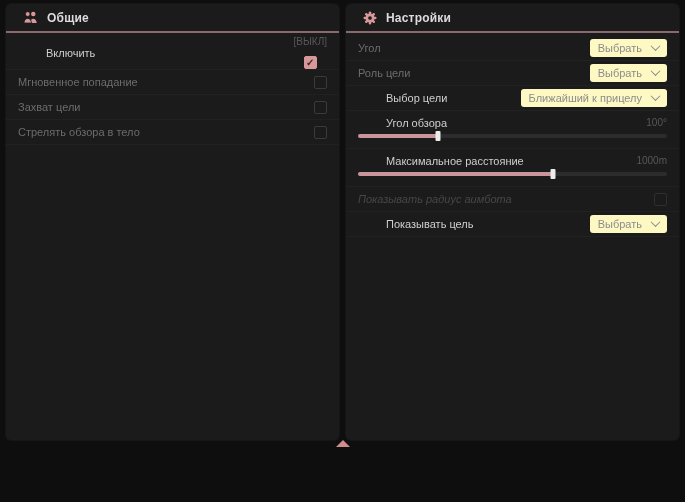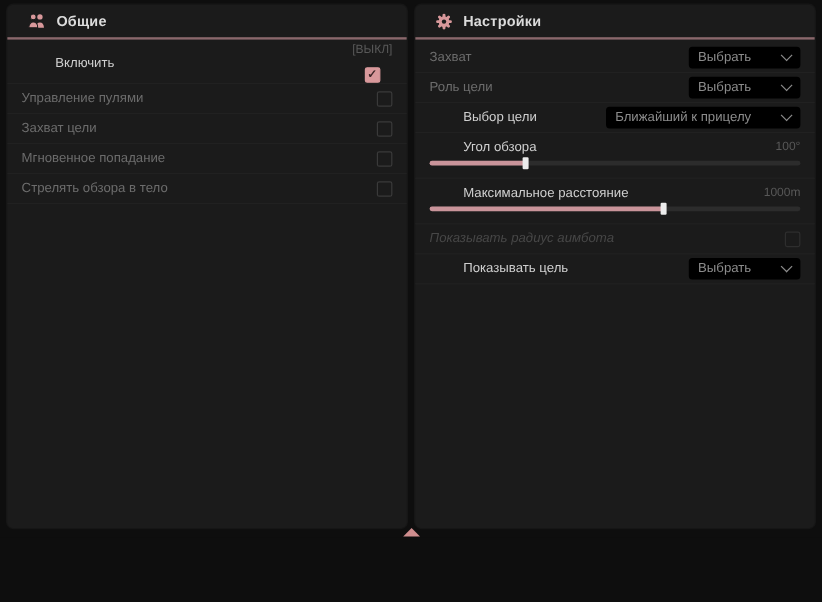--- a/index.html
+++ b/index.html
@@ -21,21 +21,21 @@
   .tone-bright .lbl{color:#cfcfcf;padding-left:28px;}
   .tone-dim .lbl{color:#6c6c6c;}
   .tone-disabled .lbl{color:#474747;font-style:italic;}
   .right{display:flex;align-items:center;gap:9px;flex-direction:column;}
   .state{color:#585858;font-size:10px;}
   .cb{width:13px;height:13px;box-sizing:border-box;border:1px solid #3a3a3a;
       border-radius:2px;display:flex;align-items:center;justify-content:center;flex:0 0 auto;}
   .cb.on{background:#d8989b;border-color:#d8989b;}
   .tone-disabled .cb{border-color:#2e2e2e;}
   .mark{color:#3e2628;font-size:10px;font-weight:700;line-height:1;}
-  .dropdown{display:flex;align-items:center;gap:26px;background:#000000;
+  .dropdown{display:flex;align-items:center;gap:10px;background:#fef9c3;
             border-radius:3px;padding:3px 8px;}
   .dval{color:#8c8c8c;font-size:11px;white-space:nowrap;}
   .chev{width:6px;height:6px;border-right:1.6px solid #8c8c8c;border-bottom:1.6px solid #8c8c8c;
         transform:rotate(45deg) translate(-1px,-1px);margin-top:-2px;}
   .row.slider{display:block;padding:4px 12px 9px;}
   .line{display:flex;justify-content:space-between;align-items:center;height:15px;}
   .val{color:#585858;font-size:10px;}
   .track{position:relative;height:4px;background:#2c2c2c;border-radius:2px;margin-top:4px;}
   .fill{position:absolute;left:0;top:0;height:100%;background:#c9949a;border-radius:2px;}
   .handle{position:absolute;top:-3px;width:5px;height:10px;background:#ececec;
@@ -68,33 +68,27 @@
         <div class="row tone-bright">
           <span class="lbl">Включить</span>
           <div class="right">
             <span class="state">[ВЫКЛ]</span>
             <div class="cb on">
               <span class="mark">✓</span>
             </div>
           </div>
         </div>
         <div class="row tone-dim">
-          <span class="lbl">Управление пулями</span>
+          <span class="lbl">Мгновенное попадание</span>
           <div class="right">
             <div class="cb"></div>
           </div>
         </div>
         <div class="row tone-dim">
           <span class="lbl">Захват цели</span>
-          <div class="right">
-            <div class="cb"></div>
-          </div>
-        </div>
-        <div class="row tone-dim">
-          <span class="lbl">Мгновенное попадание</span>
           <div class="right">
             <div class="cb"></div>
           </div>
         </div>
         <div class="row tone-dim">
           <span class="lbl">Стрелять обзора в тело</span>
           <div class="right">
             <div class="cb"></div>
           </div>
         </div>
@@ -113,21 +107,21 @@
               <circle cx="8" cy="8" r="5.1"></circle>
             </g>
             <circle cx="8" cy="8" r="2.1" fill="#1b1b1b"></circle>
           </svg>
         </span>
       <h1 class="ptitle">Настройки</h1>
     </header>
     <div class="rule"></div>
     <div class="rows">
         <div class="row tone-dim">
-          <span class="lbl">Захват</span>
+          <span class="lbl">Угол</span>
           <div class="dropdown">
             <span class="dval">Выбрать</span>
             <span class="chev"></span>
           </div>
         </div>
         <div class="row tone-dim">
           <span class="lbl">Роль цели</span>
           <div class="dropdown">
             <span class="dval">Выбрать</span>
             <span class="chev"></span>

